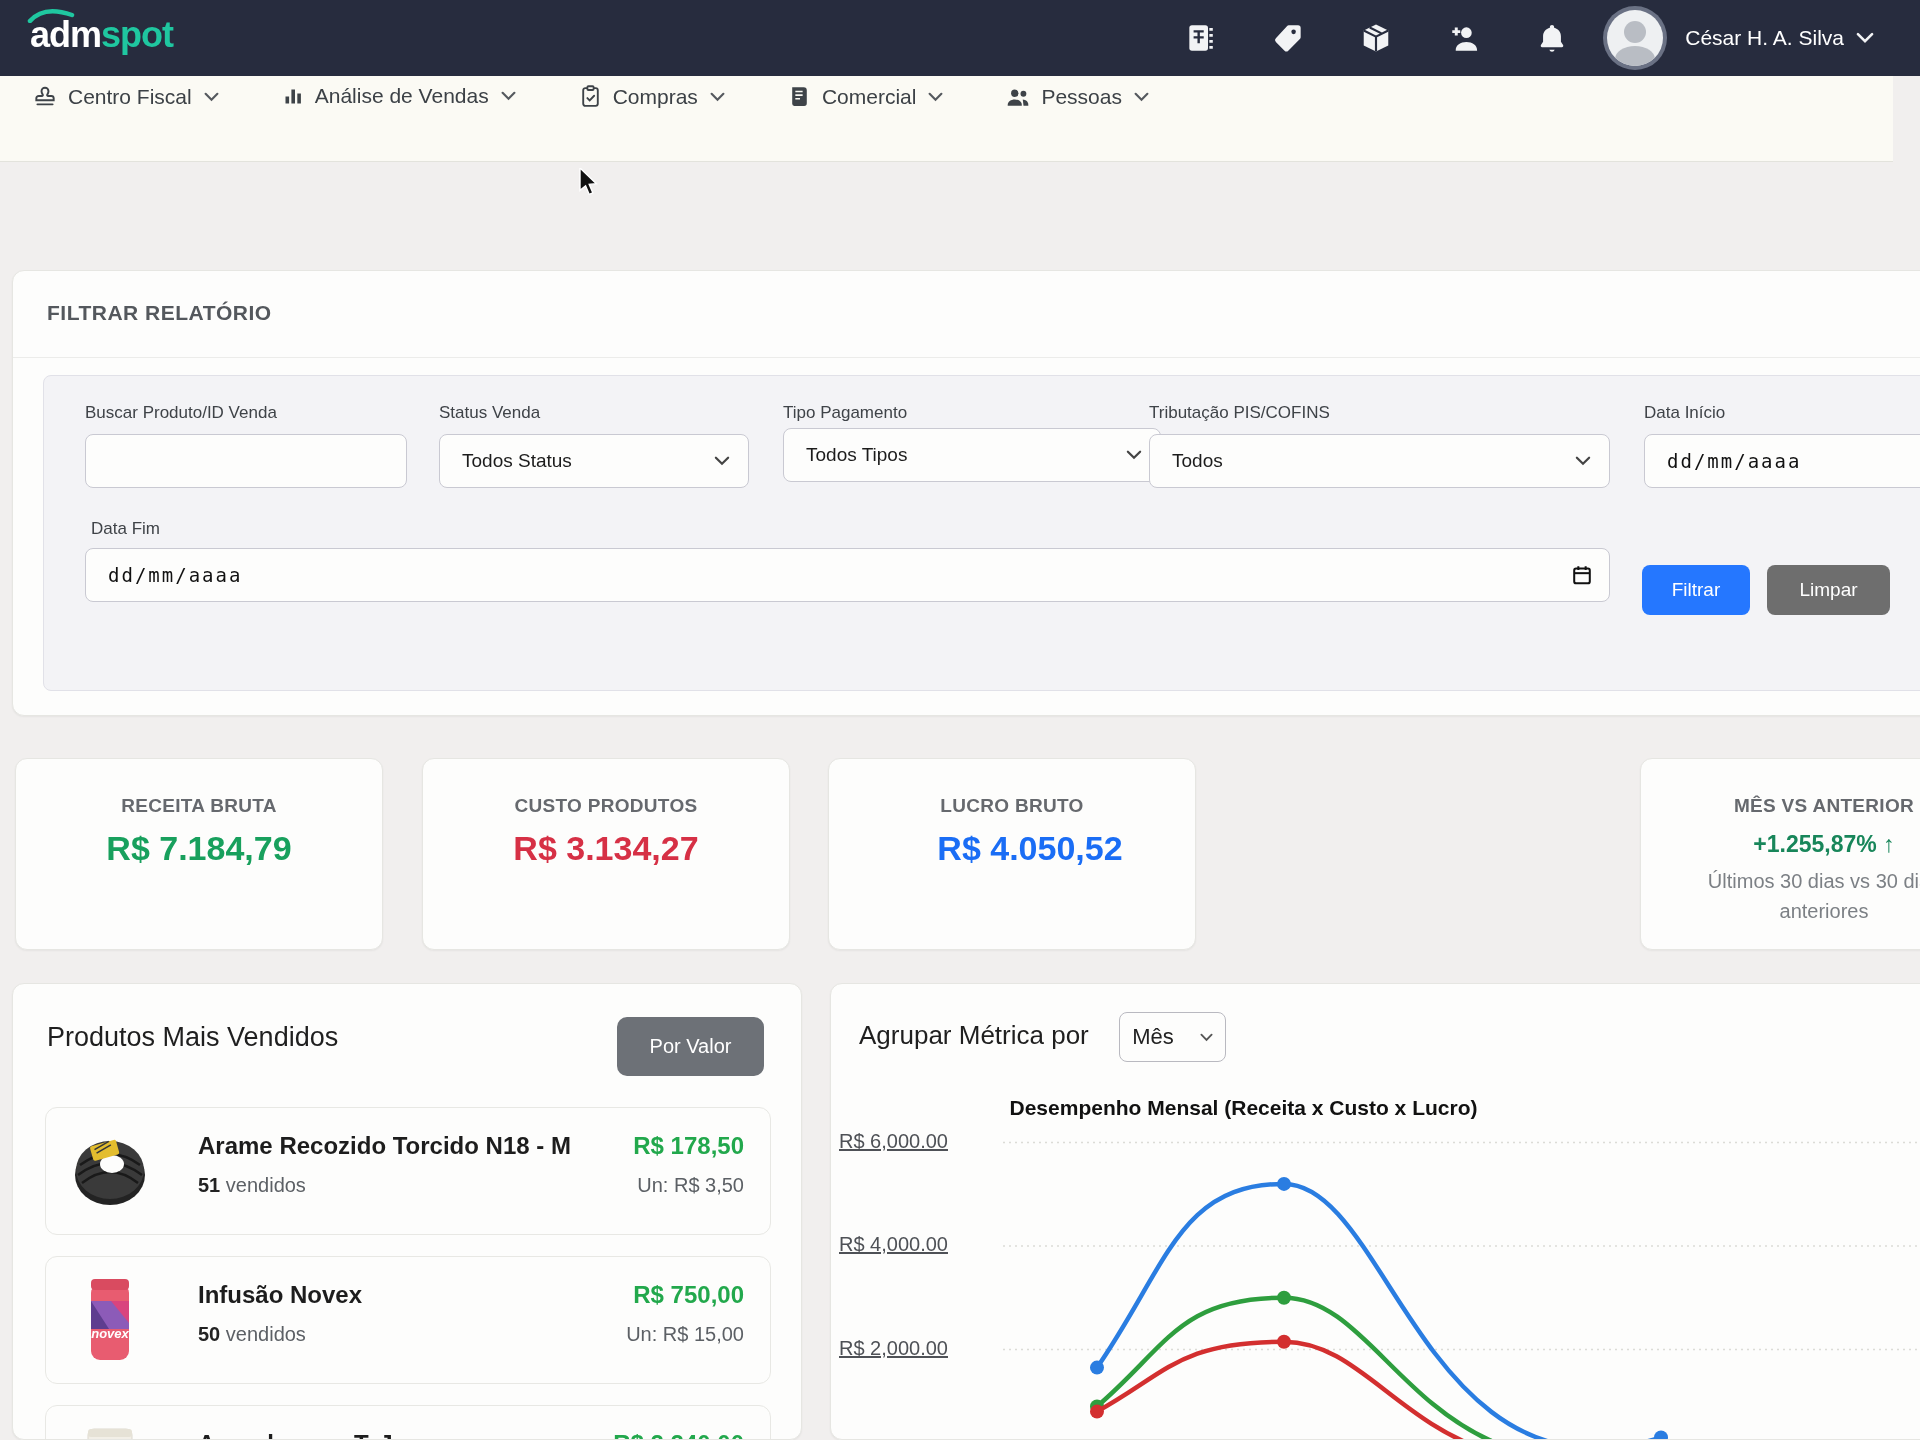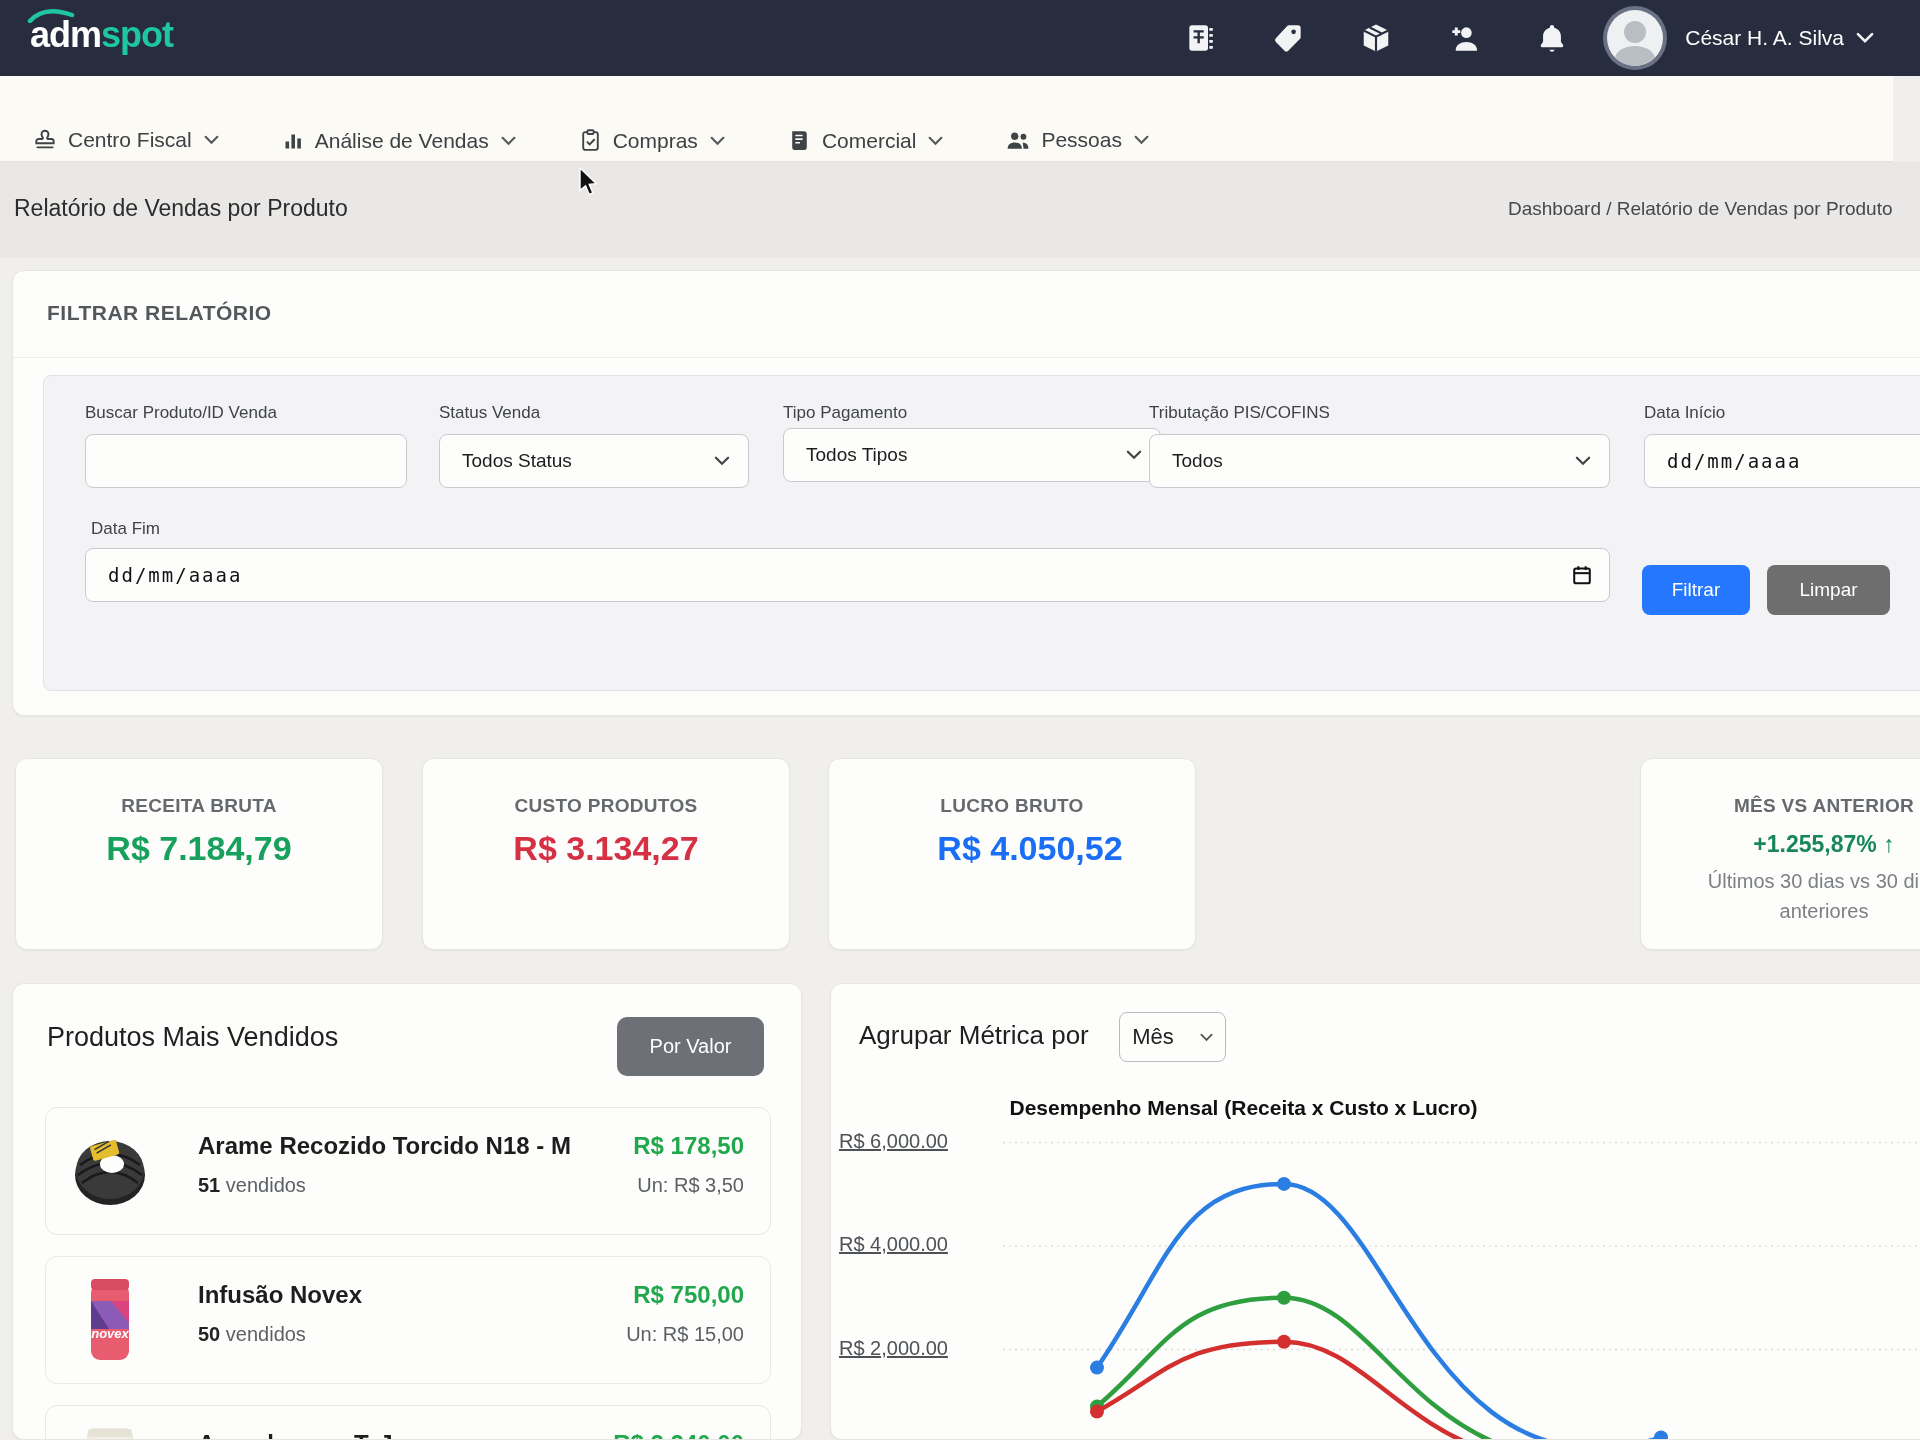--- a/index.html
+++ b/index.html
@@ -13,21 +13,21 @@
   .logo-arc { position:absolute; left:-3px; top:-7px; }
   .topbar-right { position:absolute; right:46px; top:0; height:76px; display:flex; align-items:center; }
   .tb-icon { width:34px; height:34px; margin-left:54px; display:flex; align-items:center; justify-content:center; cursor:pointer; }
   .avatar { position:relative; width:56px; height:56px; margin-left:38px; border-radius:50%; background:#eef0f2; box-shadow:0 0 0 4px #6a7184; overflow:hidden; }
   .avatar .head { position:absolute; left:17px; top:11px; width:22px; height:22px; border-radius:50%; background:#b9bdc4; }
   .avatar .body { position:absolute; left:8px; top:36px; width:40px; height:26px; border-radius:50% 50% 0 0; background:#b9bdc4; }
   .user-name { margin-left:22px; color:#fff; font-size:21px; white-space:nowrap; }
   .user-chevron { margin-left:12px; display:flex; }
 
   
-  #menubar { position:absolute; left:0; top:76px; width:1893px; height:86px; background:#fbfaf4; border-bottom:1px solid #e3e3dc; display:flex; align-items:flex-end; padding-left:22px; }
+  #menubar { position:absolute; left:0; top:76px; width:1893px; height:86px; background:#fbfaf4; border-bottom:1px solid #e3e3dc; display:flex; align-items:flex-start; padding-left:22px; }
   .menu-item { display:flex; align-items:center; gap:10px; margin-right:42px; padding:8px 10px; font-size:21px; color:#3c4146; cursor:pointer; white-space:nowrap; }
   .menu-item svg.mi { flex:none; }
   .menu-chevron { margin-left:2px; display:flex; }
 
   
   #titlebar { position:absolute; left:0; top:162px; width:1920px; height:96px; background:#e9e8e7; }
   .page-title { position:absolute; left:14px; top:33px; font-size:23px; color:#2c2c2c; }
   .breadcrumb { position:absolute; left:1508px; top:36px; font-size:19px; color:#46484d; white-space:nowrap; }
   #cursor { position:absolute; left:578px; top:168px; z-index:50; }
 
@@ -191,24 +191,20 @@
         </svg>
       <span>Pessoas</span>
       <span class="menu-chevron">
           <svg width="15" height="10" viewBox="0 0 14 9">
             <path d="M1.5 1.5l5.5 5.5 5.5-5.5" stroke="#55595e" stroke-width="2" fill="none" stroke-linecap="round"></path>
           </svg>
         </span>
     </div>
   </div>
 
-  <div id="titlebar">
-    <div class="page-title">Relatório de Vendas por Produto</div>
-    <div class="breadcrumb">Dashboard / Relatório de Vendas por Produto</div>
-  </div>
 
   <svg id="cursor" width="26" height="28" viewBox="0 0 13 14">
       <path d="M1 0 L1 11.2 L3.8 8.9 L5.6 13.2 L7.4 12.4 L5.6 8.2 L9.2 7.9 Z" fill="#111" stroke="#fff" stroke-width="0.7"></path>
     </svg>
 
   <div id="filter-card" class="card">
     <div class="filter-heading">FILTRAR RELATÓRIO</div>
     <div class="filter-divider"></div>
     <div class="filter-panel">
 

